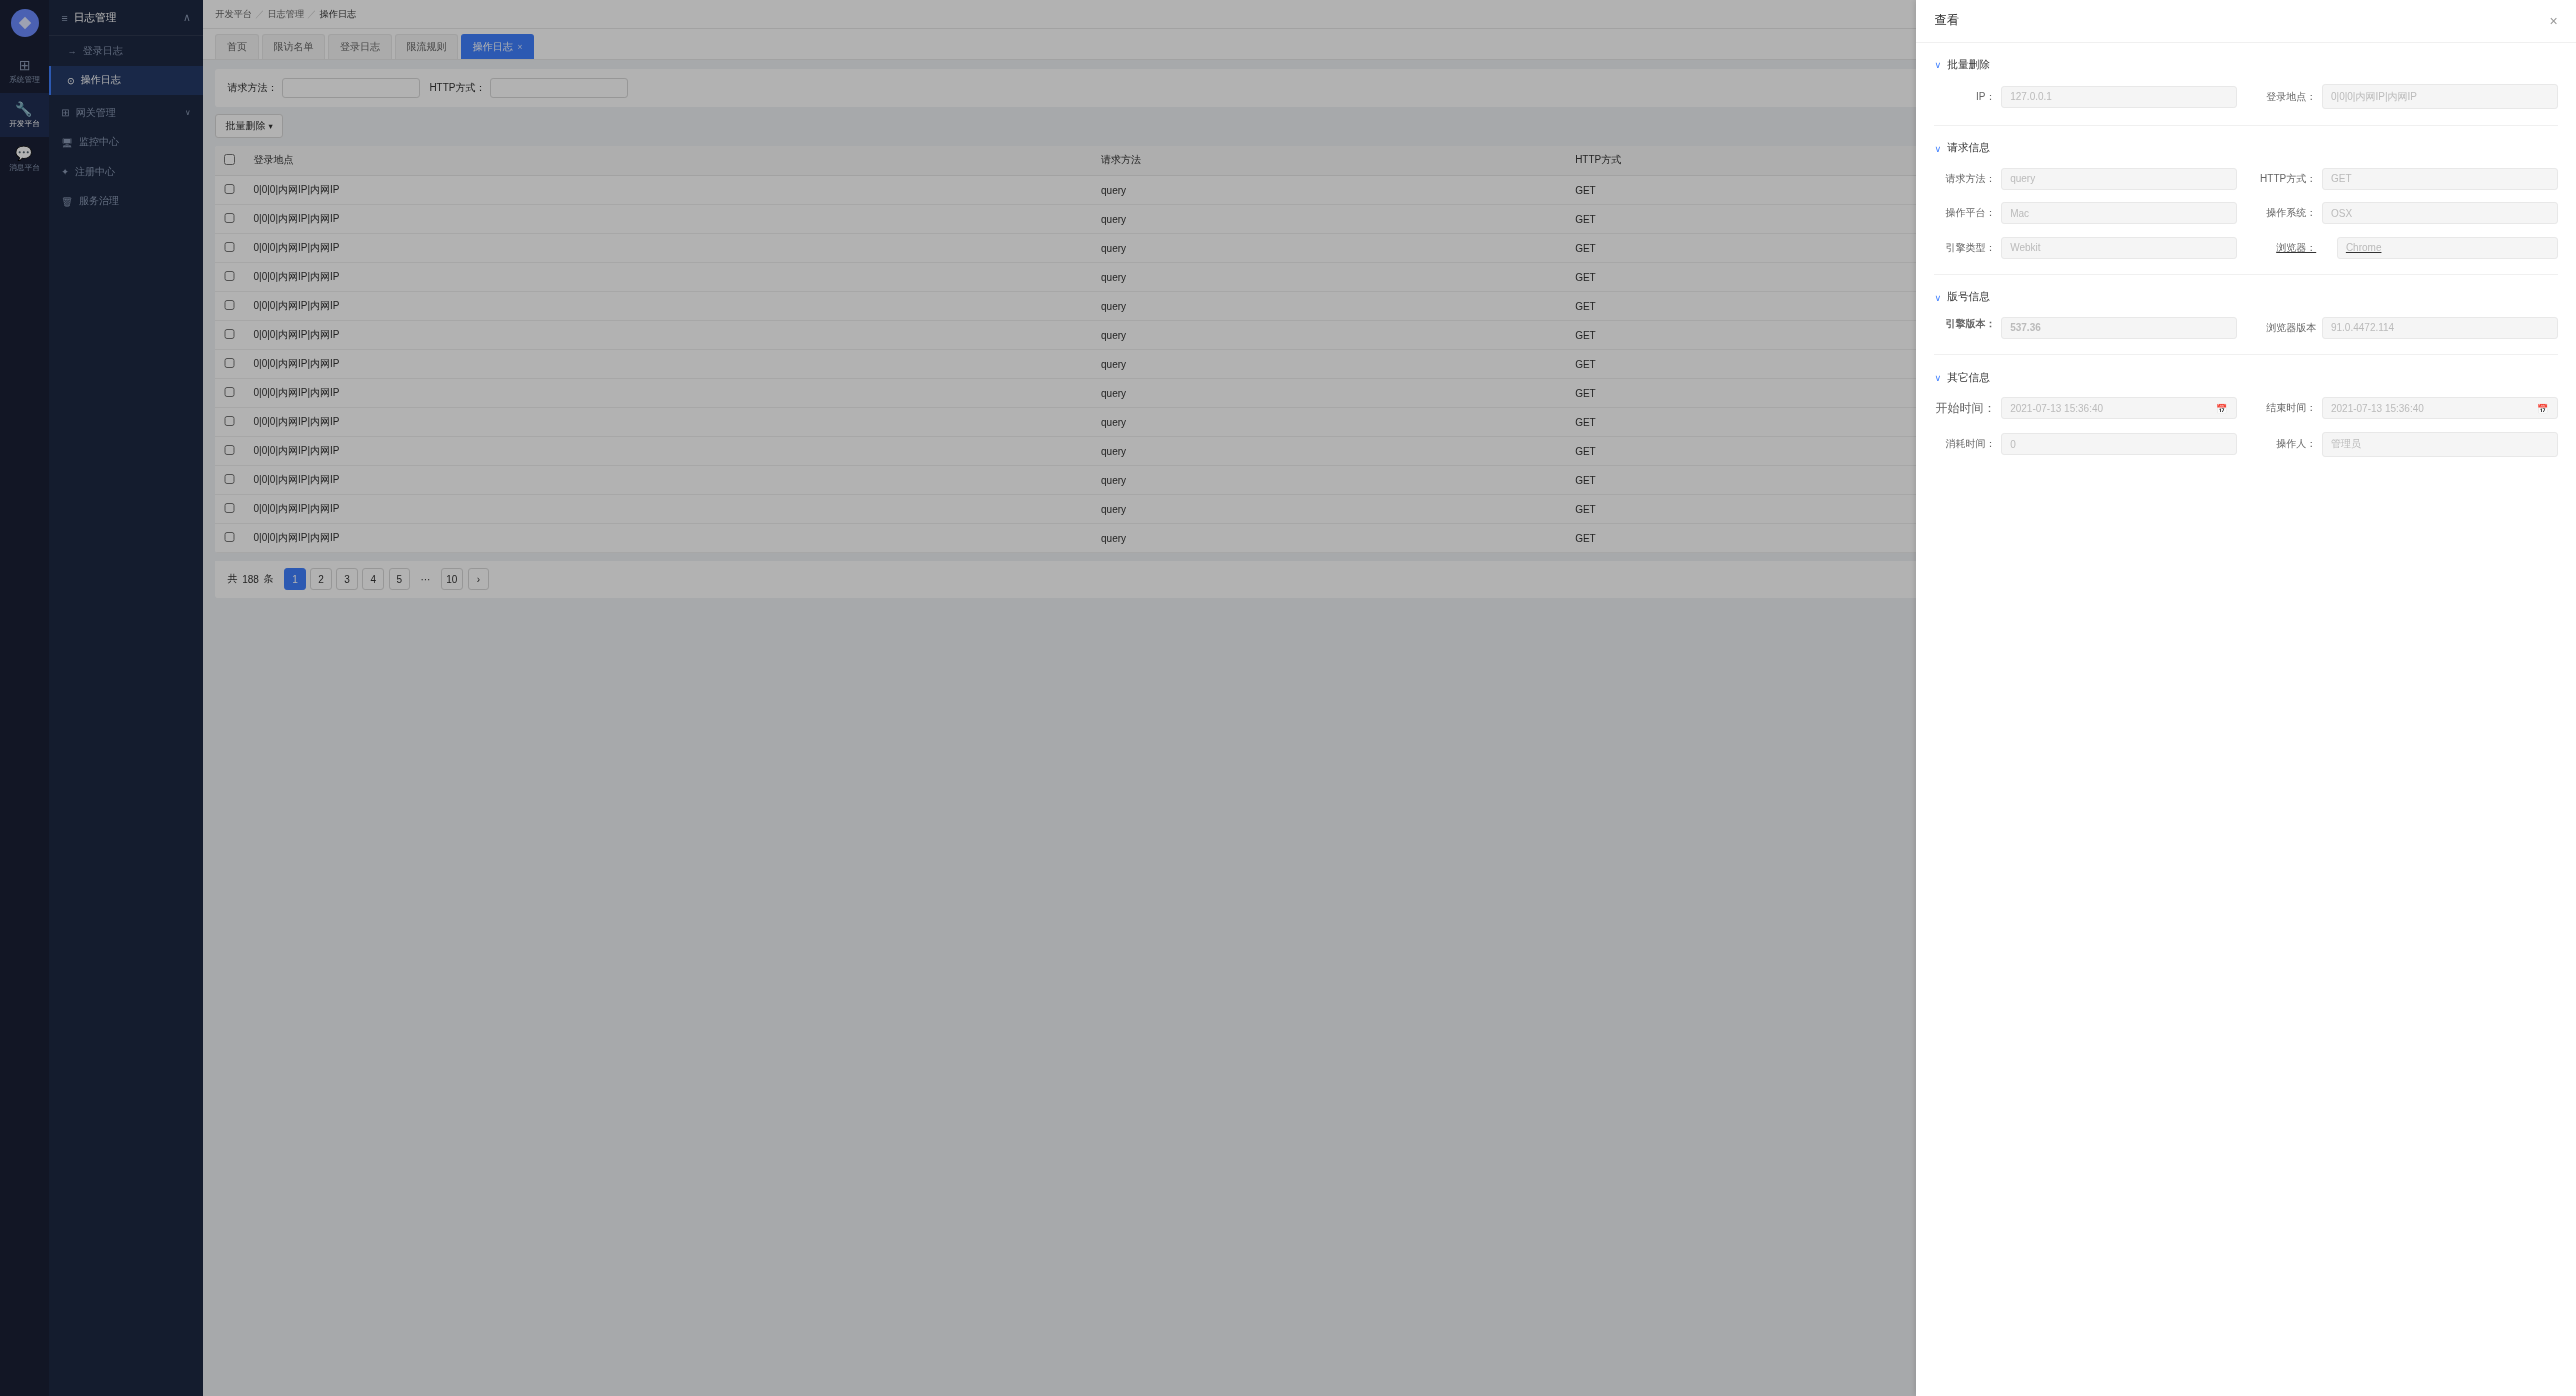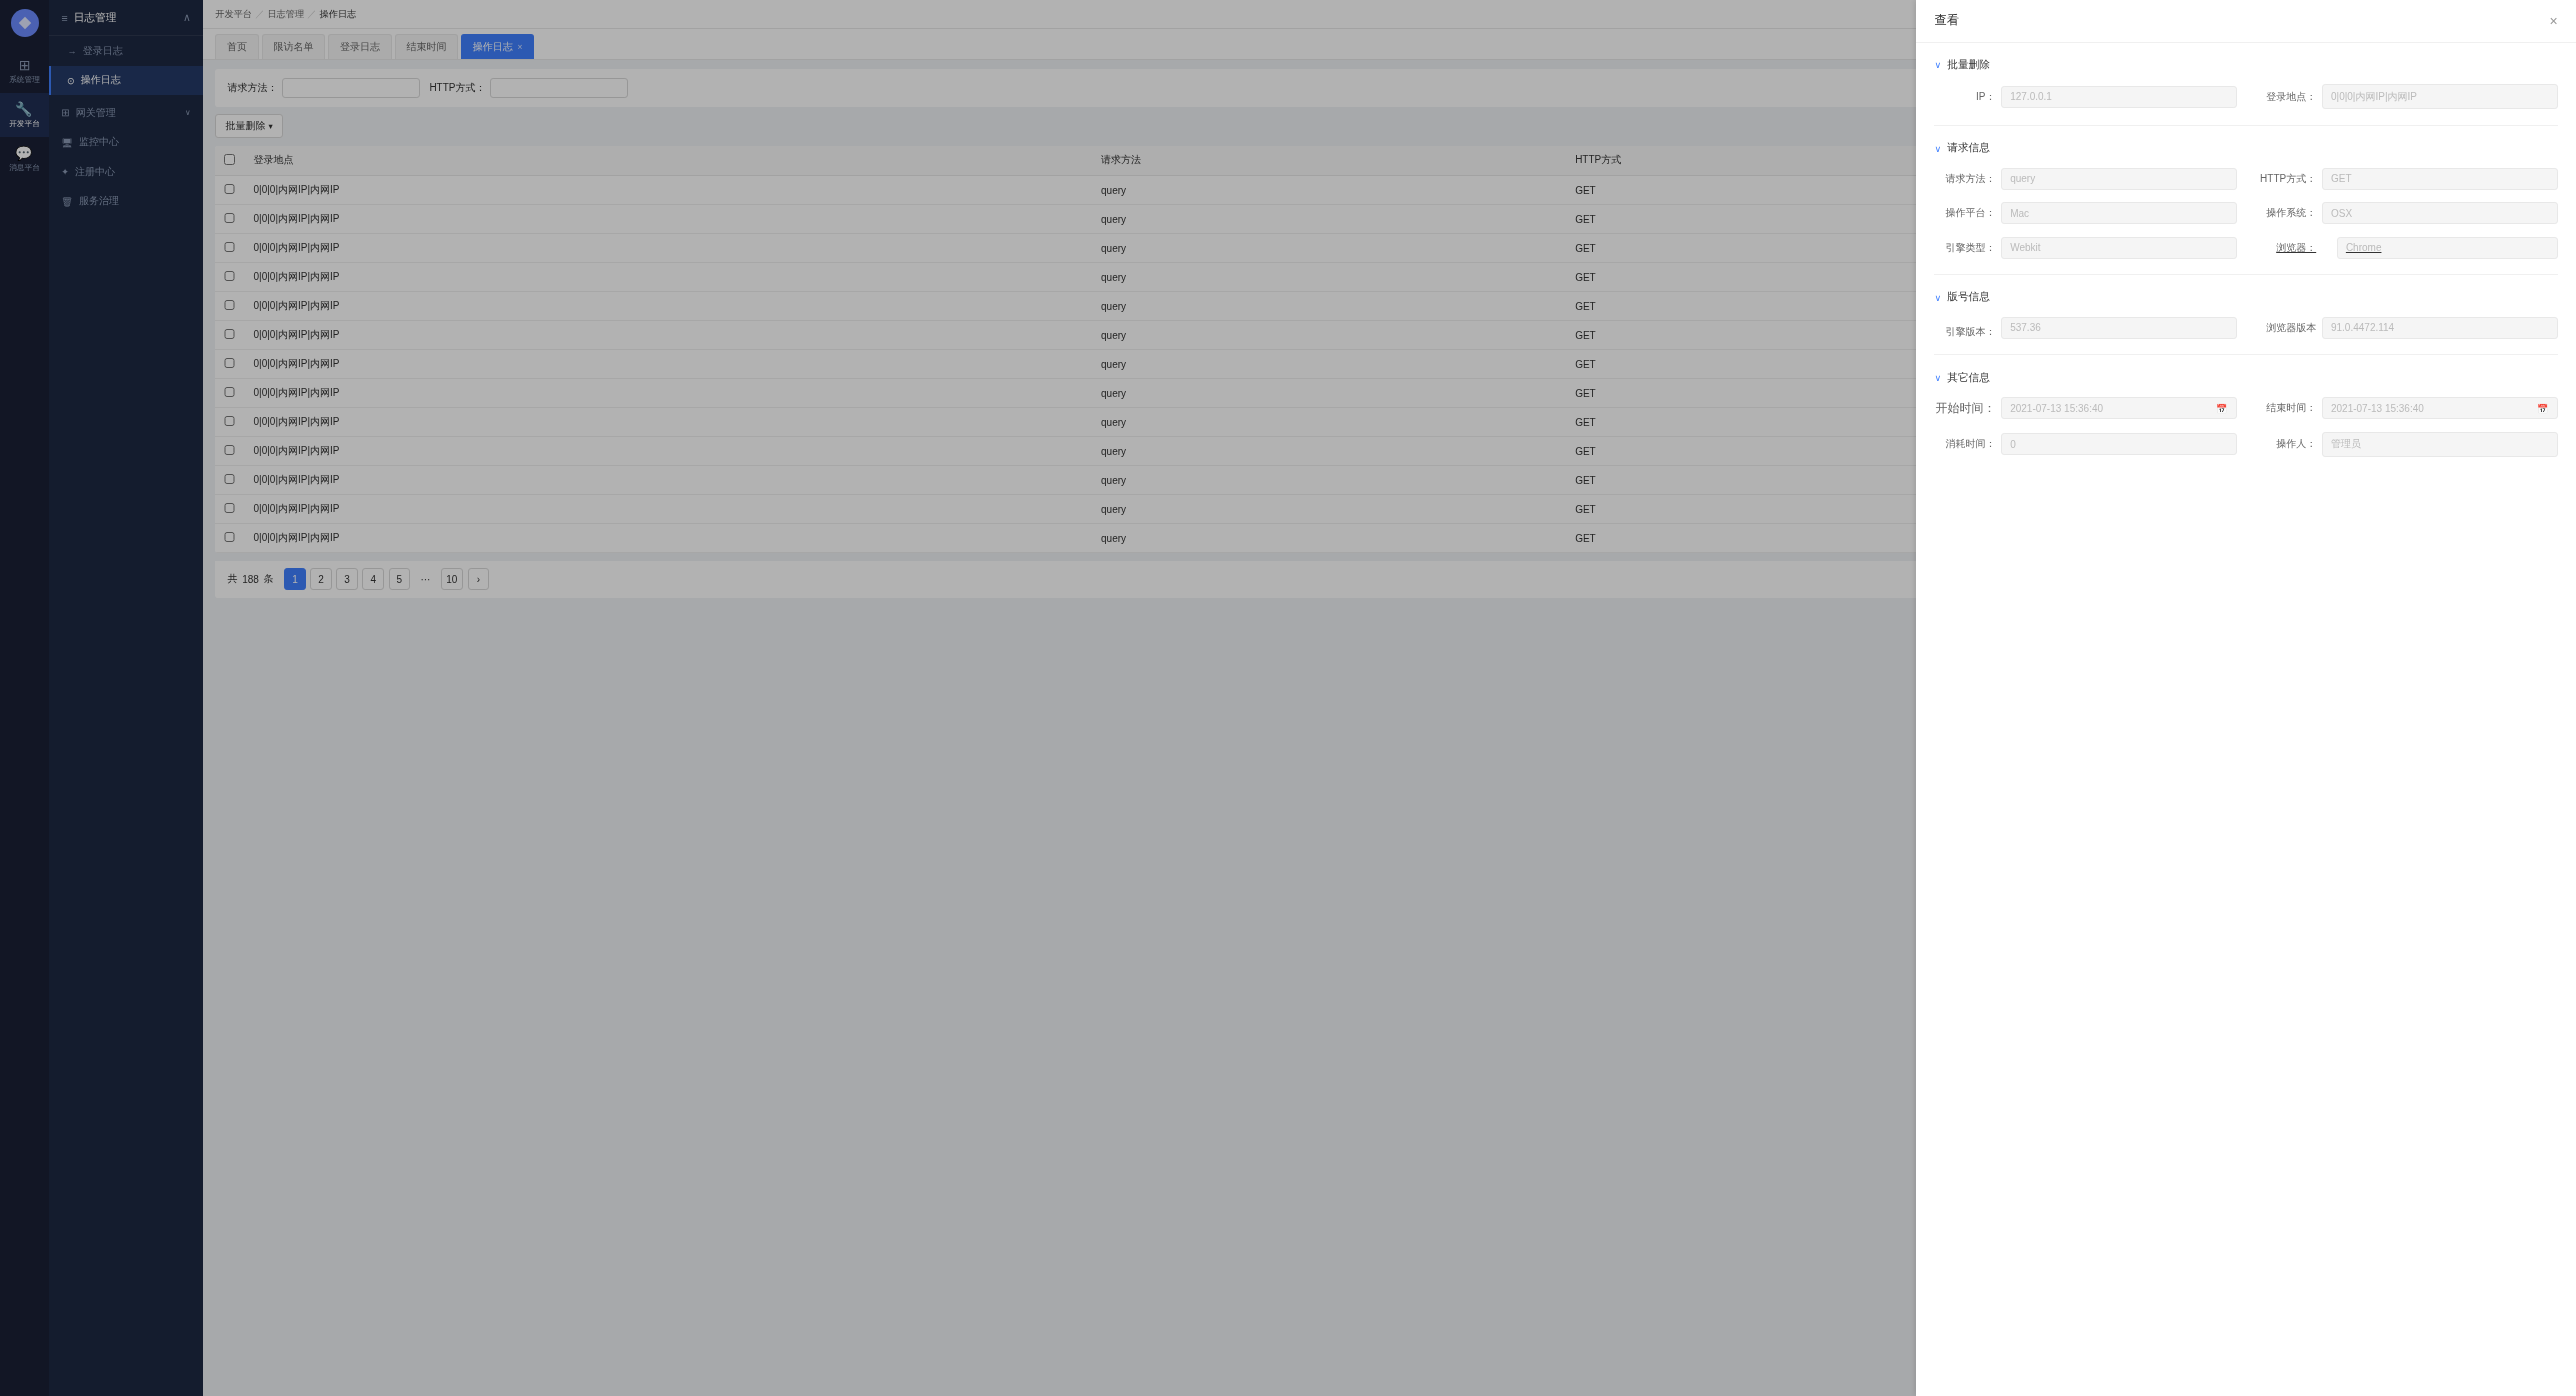--- a/index.html
+++ b/index.html
@@ -95,21 +95,21 @@
     <div style="padding:3.8px 10.7px;border-radius:3.1px 3.1px 0 0;font-size:10px;cursor:pointer;color:#666;background:#f5f5f5;border:0.8px solid #e8e8e8;border-bottom:none;height:24.6px;display:flex;align-items:center;margin-top:23px;">
       <span>首页</span>
     </div>
     <div style="padding:3.8px 10.7px;border-radius:3.1px 3.1px 0 0;font-size:10px;cursor:pointer;color:#666;background:#f5f5f5;border:0.8px solid #e8e8e8;border-bottom:none;height:24.6px;display:flex;align-items:center;">
       <span>限访名单</span>
     </div>
     <div style="padding:3.8px 10.7px;border-radius:3.1px 3.1px 0 0;font-size:10px;cursor:pointer;color:#666;background:#f5f5f5;border:0.8px solid #e8e8e8;border-bottom:none;height:24.6px;display:flex;align-items:center;">
       <span>登录日志</span>
     </div>
     <div style="padding:3.8px 10.7px;border-radius:3.1px 3.1px 0 0;font-size:10px;cursor:pointer;color:#666;background:#f5f5f5;border:0.8px solid #e8e8e8;border-bottom:none;height:24.6px;display:flex;align-items:center;">
-      <span>结束时间</span>
+      <span>限流规则</span>
     </div>
     <div style="padding:3.8px 10.7px;border-radius:3.1px 3.1px 0 0;font-size:10px;cursor:pointer;color:#fff;background:#4080ff;border:0.8px solid #4080ff;border-bottom:none;height:24.6px;display:flex;align-items:center;gap:4.6px;">
       <span>操作日志</span>
       <span style="color:rgba(255,255,255,0.8);font-size:8.4px;cursor:pointer;">×</span>
     </div>
   </div>
 
   <div style="flex:1;padding:9.2px 12.3px;overflow:auto;display:flex;flex-direction:column;gap:7.7px;background:#f0f2f5;">
 
     <div style="background:#fff;padding:9.2px 12.3px;border-radius:3.1px;display:flex;align-items:center;gap:9.2px;flex-wrap:wrap;">
@@ -316,21 +316,21 @@
     </div>
 
     <hr style="border:none;border-top:0.8px solid #f0f0f0;margin:6.1px 0 15.4px;">
 
     <div style="margin-bottom:15.4px;">
       <div style="display:flex;align-items:center;gap:6.1px;font-size:10.7px;font-weight:500;color:#333;margin-bottom:12.3px;cursor:pointer;">
         <span style="color:#4080ff;font-size:9.2px;">∨</span>
         <span>版号信息</span>
       </div>
       <div style="display:grid;grid-template-columns:1fr 1fr;gap:12.3px 18.4px;">
-        <div style="display:flex;align-items:flex-end;gap:6.1px;">
+        <div style="display:flex;align-items:flex-start;gap:6.1px;font-weight:bold;">
           <span style="font-size:10px;color:#666;white-space:nowrap;min-width:61px;text-align:right;">引擎版本：</span>
           <div style="flex:1;background:#f5f5f5;border:0.8px solid #e8e8e8;border-radius:3.1px;padding:4.6px 7.7px;font-size:10px;color:#bbb;">537.36</div>
         </div>
         <div style="display:flex;align-items:center;gap:6.1px;">
           <span style="font-size:10px;color:#666;white-space:nowrap;min-width:61px;text-align:right;">浏览器版本</span>
           <div style="flex:1;background:#f5f5f5;border:0.8px solid #e8e8e8;border-radius:3.1px;padding:4.6px 7.7px;font-size:10px;color:#bbb;">91.0.4472.114</div>
         </div>
       </div>
     </div>
 

